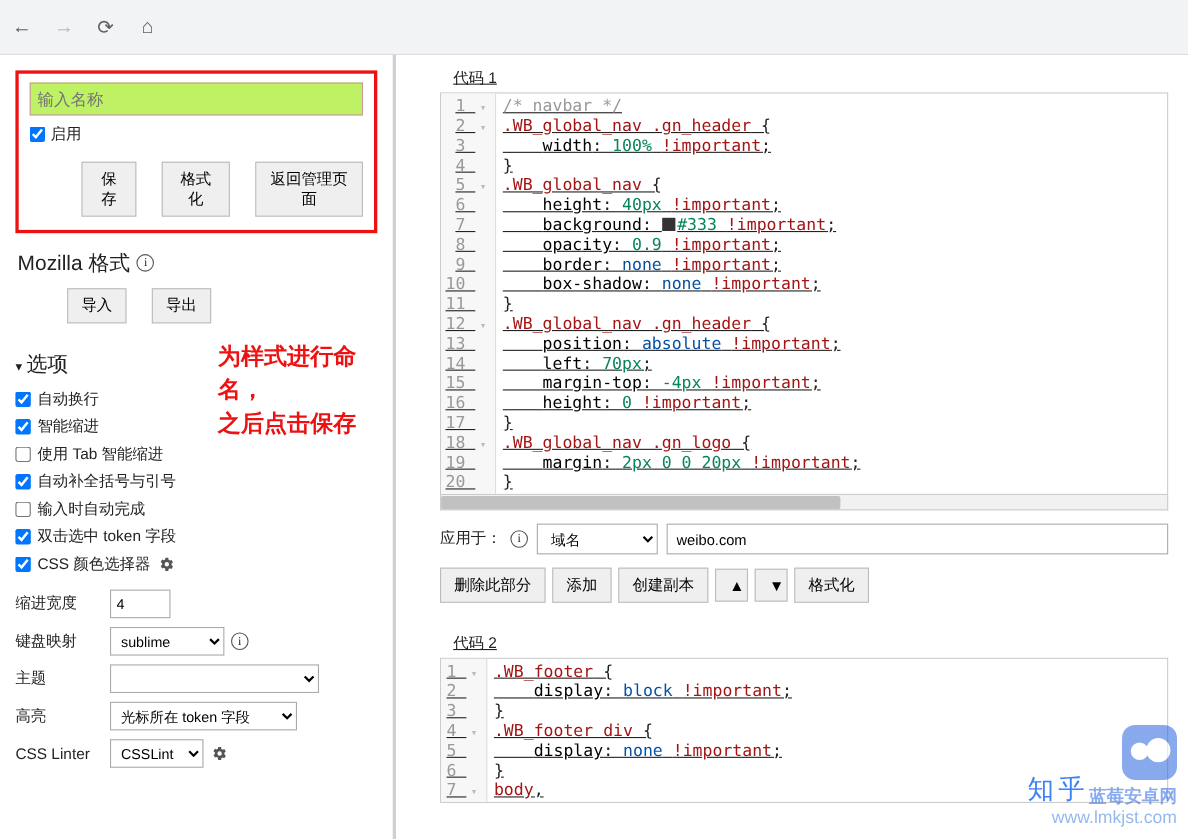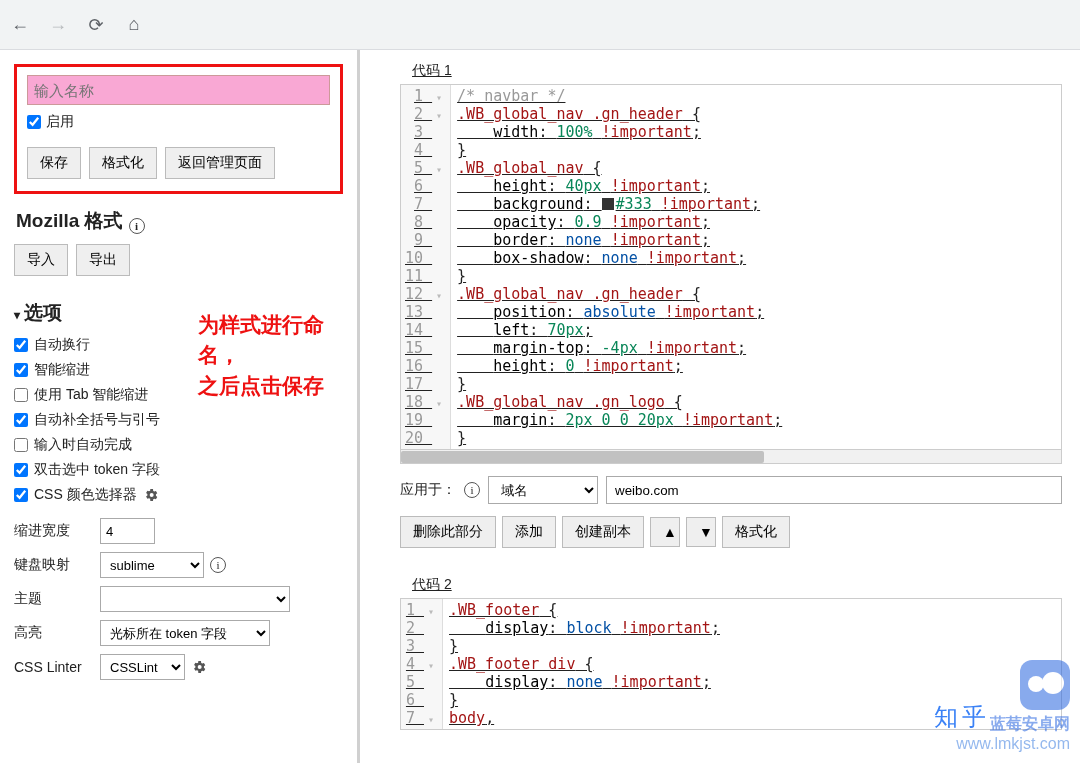--- a/index.html
+++ b/index.html
@@ -14,31 +14,31 @@
 .addr-faded { color: #80868b; }
 
 
 .main { display: flex; height: 713px; }
 .sidebar { width: 360px; padding: 14px 14px 0 14px; border-right: 3px solid #d0d0d0; overflow: hidden; position: relative; }
 .content { flex: 1; padding: 0 0 0 0; overflow: hidden; position: relative; }
 
 
 .h1 { font-size: 28px; font-weight: bold; margin: 4px 0 10px 2px; }
 .red-box { border: 3px solid #e11; padding: 8px 10px 12px 10px; margin-bottom: 14px; }
-.name-input { width: 100%; height: 30px; background: #f9a8d4; border: 1px solid #c99; padding: 2px 6px; font-size: 15px; }
+.name-input { width: 100%; height: 30px; background: #bef264; border: 1px solid #c99; padding: 2px 6px; font-size: 15px; }
 .chk-row { margin-top: 8px; display: flex; align-items: center; gap: 5px; }
-.btn-row { margin-top: 16px; display: flex; gap: 8px; }
+.btn-row { margin-top: 16px; display: flex; gap: 23px; margin-left: 47px; }
 .btn { background: #efefef; border: 1px solid #bbb; padding: 6px 12px; font-size: 14px; cursor: pointer; }
 
-.h2 { font-size: 19px; font-weight: bold; margin: 14px 0 10px 2px; display: flex; align-items: flex-end; gap: 6px; }
+.h2 { font-size: 19px; font-weight: normal; margin: 14px 0 10px 2px; display: flex; align-items: center; gap: 6px; }
 .info-icon { width: 16px; height: 16px; border: 1.5px solid #555; border-radius: 50%; display: inline-flex; align-items: center; justify-content: center; font-size: 11px; font-family: serif; }
 
 .annotation { position: absolute; left: 198px; top: 260px; color: #e11; font-size: 21px; font-weight: bold; line-height: 1.45; }
 
-.options-title { font-size: 19px; font-weight: bold; margin: 24px 0 10px 0; }
+.options-title { font-size: 19px; font-weight: normal; margin: 24px 0 10px 0; }
 .options-title::before { content: "▾"; font-size: 12px; margin-right: 4px; }
 .opt-list { display: flex; flex-direction: column; gap: 7px; margin-bottom: 14px; }
 .opt-row { display: flex; align-items: center; gap: 6px; }
 .gear { width: 16px; height: 16px; }
 
 .settings-grid { display: grid; grid-template-columns: 78px 1fr; gap: 8px 8px; align-items: center; }
 .sel, .num-input { border: 1px solid #aaa; height: 26px; padding: 0 5px; background: #fff; font-size: 13px; }
 .num-input { width: 55px; }
 .sel { width: 170px; }
 .sel-sm { width: 85px; }

